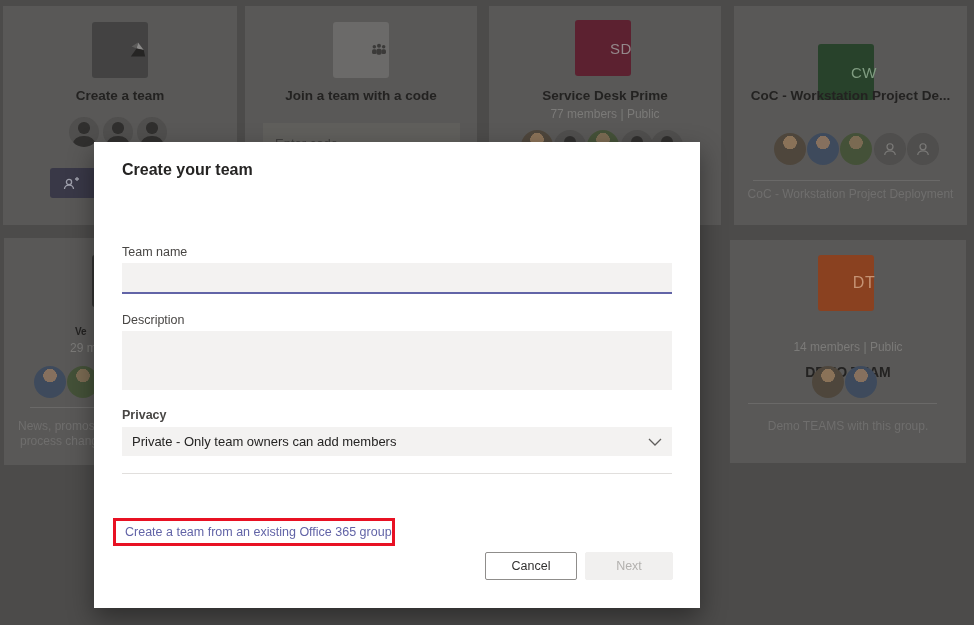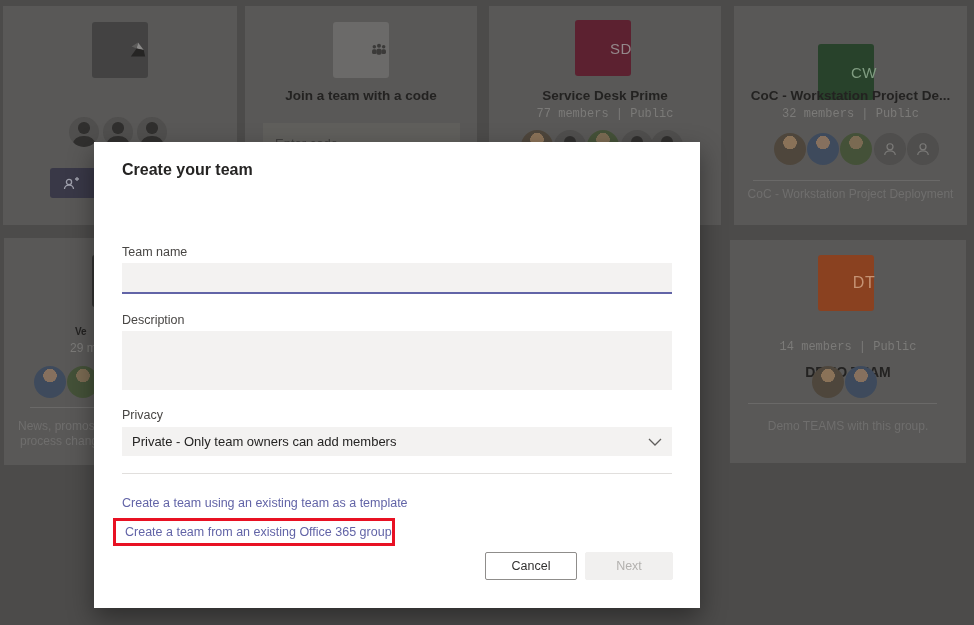--- a/index.html
+++ b/index.html
@@ -10,21 +10,21 @@
   .card{position:absolute;background:#595857;}
   .card-a{left:3px;top:6px;width:234px;height:219px;}
   .card-b{left:245px;top:6px;width:232px;height:219px;}
   .card-c{left:489px;top:6px;width:232px;height:219px;}
   .card-d{left:734px;top:6px;width:233px;height:219px;}
   .card-e{left:4px;top:238px;width:233px;height:227px;}
   .card-f{left:730px;top:240px;width:236px;height:223px;}
 
   .sq{position:absolute;width:56px;height:56px;border-radius:3px;display:flex;align-items:center;justify-content:center;font-size:15px;letter-spacing:.5px;padding-left:36px;}
   .card-title{position:absolute;left:0;width:100%;text-align:center;font-size:13.5px;font-weight:bold;color:#232221;}
-  .card-meta{position:absolute;left:0;width:100%;text-align:center;font-size:12px;color:#7b7a78;font-family:Liberation Mono, monospace;}
+  .card-meta{position:absolute;left:0;width:100%;text-align:center;font-size:12px;color:#7b7a78;}
   .card-desc{position:absolute;left:0;width:100%;text-align:center;font-size:12px;color:#6f6e6d;}
   .card-div{position:absolute;height:1px;background:#6a6968;}
 
   .av{position:absolute;width:32px;height:32px;border-radius:50%;}
   .av-sm{width:30px;height:30px;}
   .photo-a{background:radial-gradient(circle at 50% 30%,#8a7258 0 24%,#4e463c 25% 100%);}
   .photo-b{background:radial-gradient(circle at 50% 30%,#7a6a52 0 24%,#445138 25% 100%);}
   .photo-c{background:radial-gradient(circle at 50% 30%,#86705e 0 24%,#3e4a5c 25% 100%);}
   .gen{background:#504f4e;overflow:hidden;}
   .gen::before{content:"";position:absolute;left:50%;top:18%;width:38%;height:38%;margin-left:-19%;border-radius:50%;background:#302f2e;}
@@ -60,20 +60,21 @@
 <div class="stage">
 
   <div class="card card-a">
     <div class="sq" style="left:89px;top:16px;background:#434242;">
       <svg width="56" height="56" viewBox="0 0 56 56">
         <polygon points="28,7 44,28 24,24" fill="#8b8a89"></polygon>
         <polygon points="10,18 28,7 24,24" fill="#5d5c5b"></polygon>
         <polygon points="8,46 48,46 44,28 24,24" fill="#262524"></polygon>
       </svg>
     </div>
+    <div class="card-title" style="top:82px;">Create a team</div>
     <div class="av av-sm gen" style="left:66px;top:111px;"></div>
     <div class="av av-sm gen" style="left:100px;top:111px;"></div>
     <div class="av av-sm gen" style="left:134px;top:111px;"></div>
     <button class="create-btn">
       <svg width="18" height="16" viewBox="0 0 18 16">
         <circle cx="7" cy="7" r="2.6" fill="none" stroke="#9fa0ac" stroke-width="1.3"></circle>
         <path d="M2.5 14 a4.5 4 0 0 1 9 0" fill="none" stroke="#9fa0ac" stroke-width="1.3"></path>
         <path d="M13 4 h4 M15 2 v4" stroke="#9fa0ac" stroke-width="1.3"></path>
       </svg>
     </button>
@@ -101,21 +102,20 @@
     <div class="av photo-a" style="left:32px;top:124px;"></div>
     <div class="av gen" style="left:65px;top:124px;"></div>
     <div class="av photo-b" style="left:98px;top:124px;"></div>
     <div class="av gen" style="left:132px;top:124px;"></div>
     <div class="av gen" style="left:162px;top:124px;"></div>
   </div>
 
   <div class="card card-d">
     <div class="sq" style="left:84px;top:14px;background:#28422b;color:#7f9b80;margin-top:24px;">CW</div>
     <div class="card-title" style="top:82px;">CoC - Workstation Project De...</div>
-    <div class="card-meta" style="top:101px;">32 members | Public</div>
     <div class="av photo-a" style="left:40px;top:127px;"></div>
     <div class="av photo-c" style="left:73px;top:127px;"></div>
     <div class="av photo-b" style="left:106px;top:127px;"></div>
     <div class="av outl" style="left:140px;top:127px;">
       <svg width="18" height="18" viewBox="0 0 24 24">
           <circle cx="12" cy="9" r="4" fill="none" stroke="#7b7a78" stroke-width="1.6"></circle>
           <path d="M5 20 a7 5.5 0 0 1 14 0" fill="none" stroke="#7b7a78" stroke-width="1.6"></path>
         </svg>
     </div>
     <div class="av outl" style="left:173px;top:127px;">
@@ -153,35 +153,32 @@
 
   <div class="modal">
     <div class="m-title">Create your team</div>
 
     <div class="m-label" style="top:103px;">Team name</div>
     <input class="m-input" style="top: 121px; height: 31px;" type="text" value="">
 
     <div class="m-label" style="top:171px;">Description</div>
     <textarea class="m-textarea" style="top: 189px; height: 59px;"></textarea>
 
-    <div class="m-label" style="top:266px;">Privacy</div>
+    <div class="m-label" style="top:266px;font-weight:bold;">Privacy</div>
     <div class="m-select">
       <span>Private - Only team owners can add members</span>
       <span class="chev">
         <svg width="14" height="8" viewBox="0 0 14 8">
             <polyline points="1,1 7,7 13,1" fill="none" stroke="#605e5c" stroke-width="1.3"></polyline>
           </svg>
       </span>
     </div>
 
     <div class="m-hr"></div>
 
-    <div class="m-link-row">
-      <a class="m-link" href="#">Create a team using an existing team as a template</a>
-    </div>
 
     <div class="red-box">
       <a class="m-link" href="#">Create a team from an existing Office 365 group</a>
     </div>
 
     <button class="btn btn-cancel">Cancel</button>
     <button class="btn btn-next" disabled="">Next</button>
   </div>
 
 </div>

